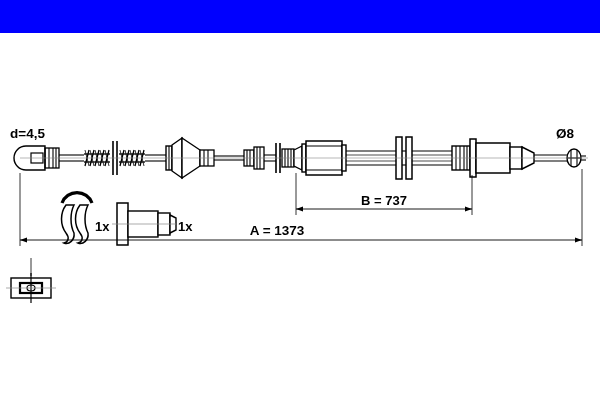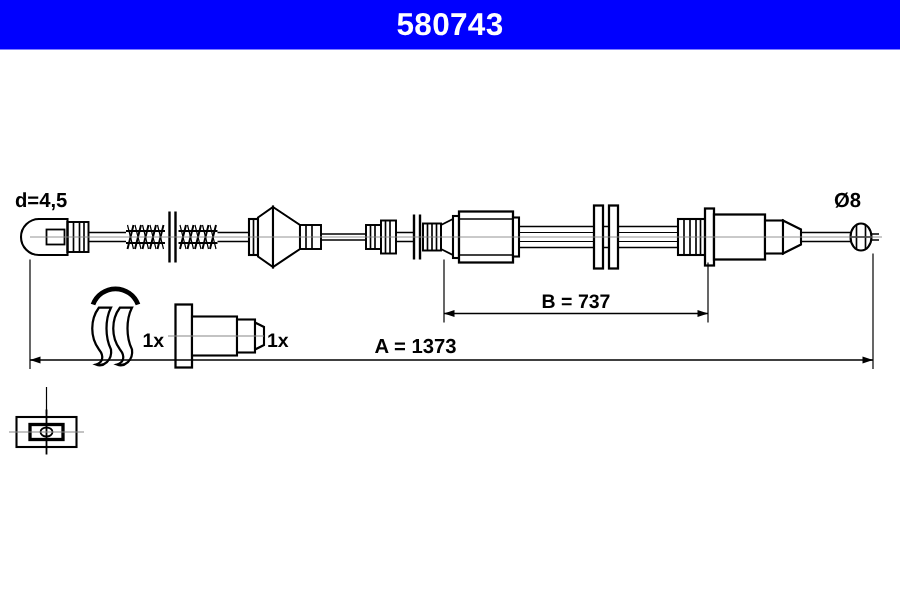--- a/index.html
+++ b/index.html
@@ -59,21 +59,20 @@
   }
   .lbl-14 { font-size: 13.5px; }
   .lbl-13 { font-size: 13px; }
 </style>
 </head>
 <body>
 
 <div id="page">
 
   <div id="header-band">
-    <span class="header-text">580743</span>
   </div>
 
   <div id="drawing-canvas">
   <svg id="drawing-svg" width="600" height="367" viewBox="0 0 600 367" xmlns="http://www.w3.org/2000/svg">
 
     <g fill="none" stroke="#000000" stroke-width="1.1" stroke-linecap="butt">
 
       <g>
         <path d="M26,113 L45,113 L45,137 L26,137 A12,12 0 0 1 26,113 Z" stroke-width="1.4"></path>
         <rect x="31" y="120" width="12" height="10" stroke-width="1.2"></rect>

